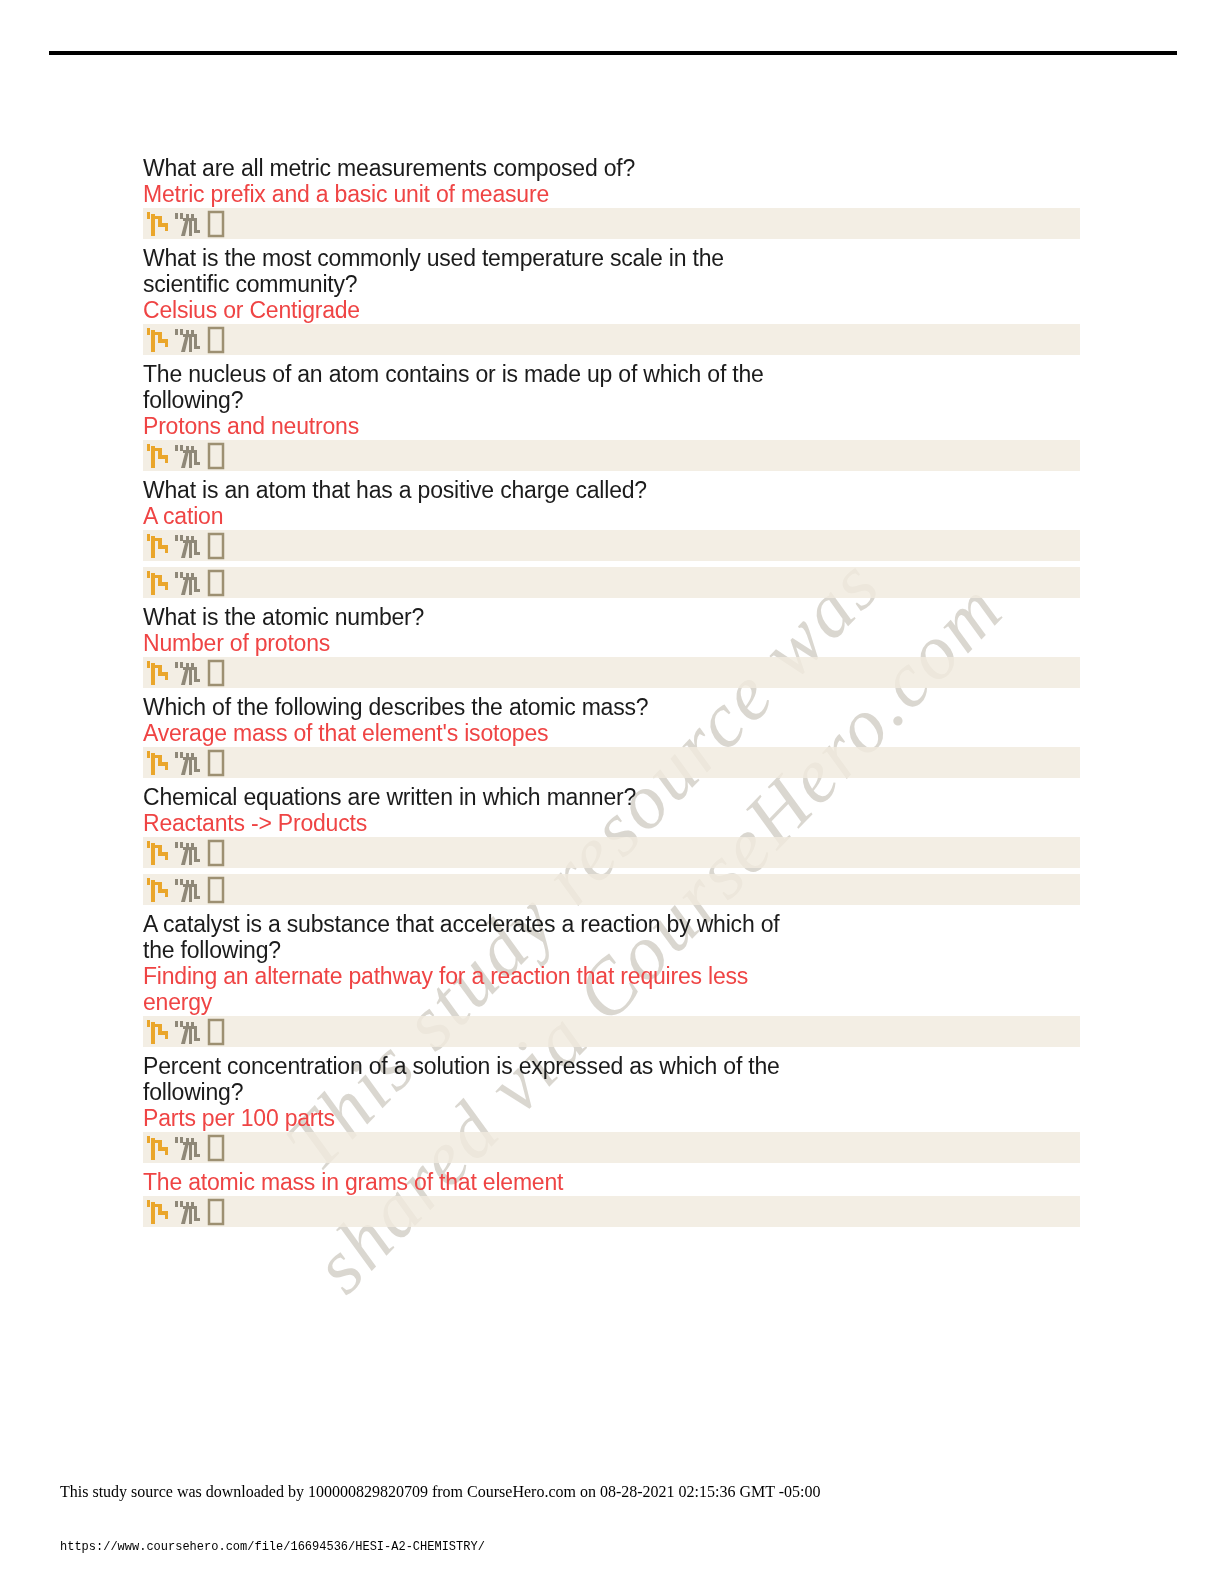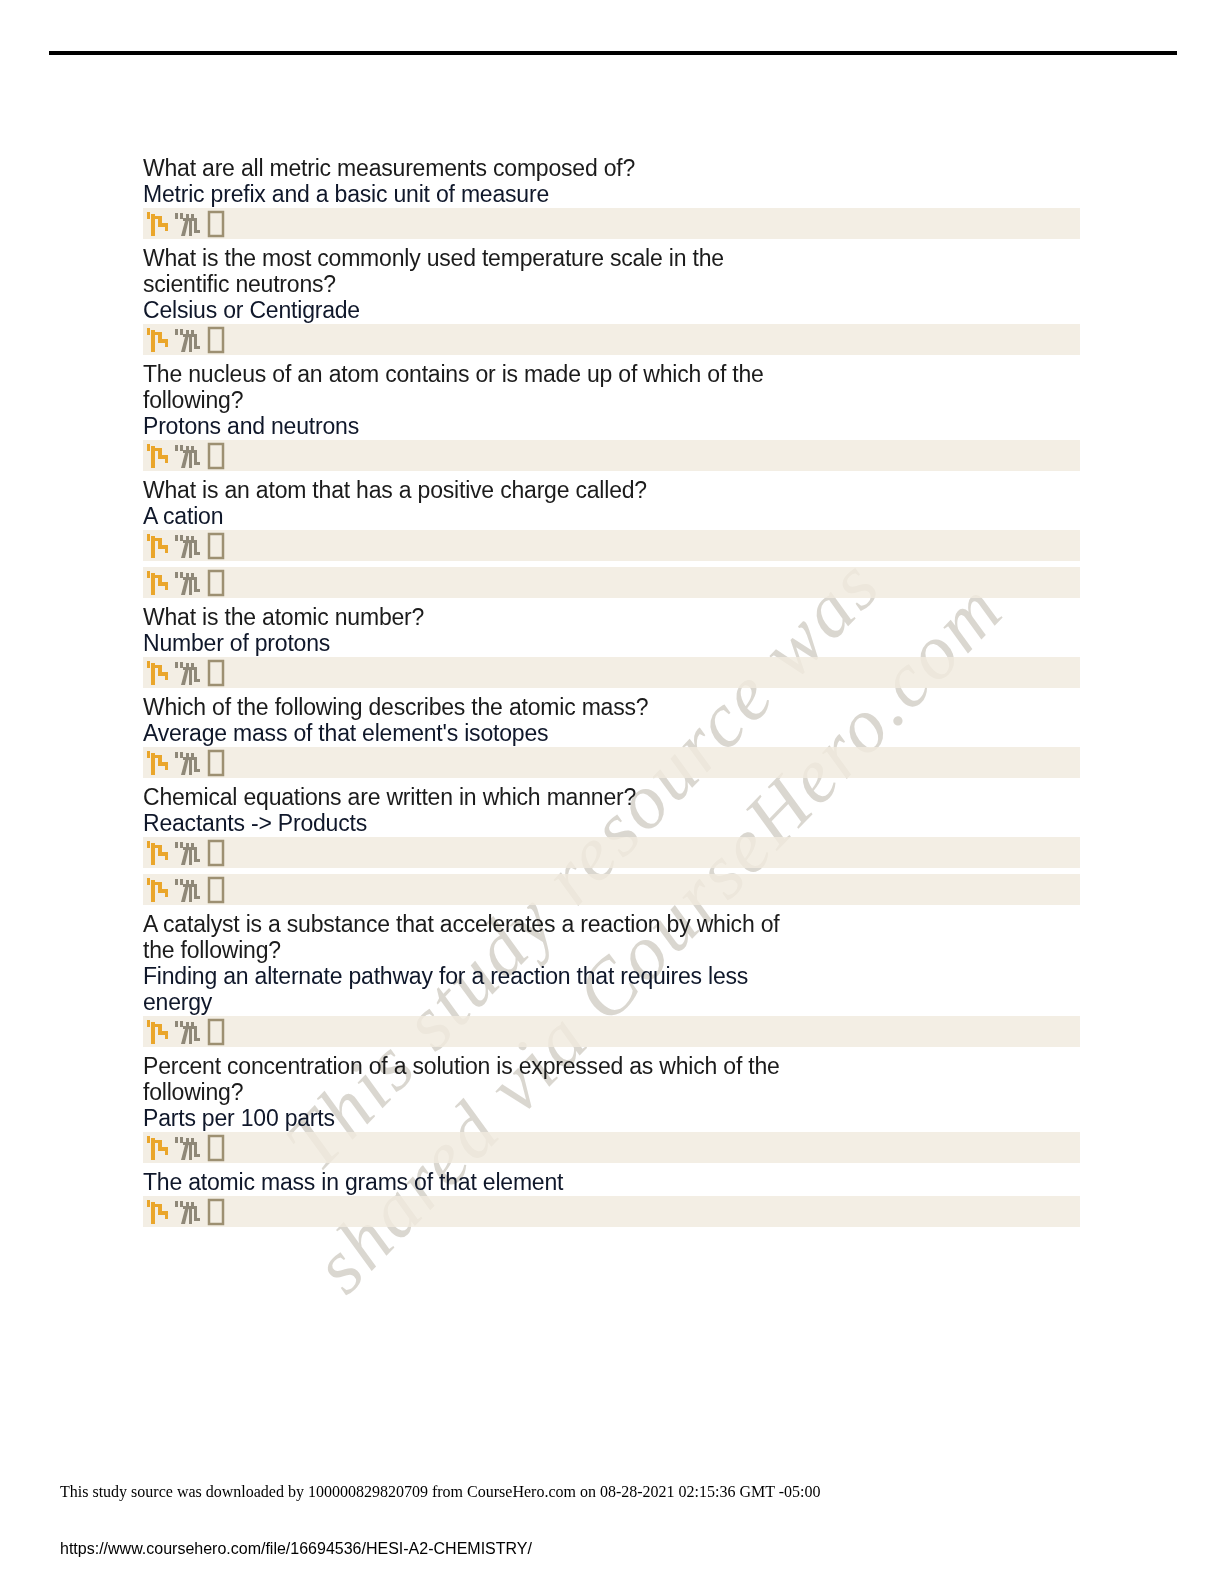--- a/index.html
+++ b/index.html
@@ -14,21 +14,21 @@
     width:1128px; height:4px; background:#000000;
   }
   .content {
     position:absolute; left:143px; top:155px; width:937px; z-index:2;
   }
   .q {
     font-size:23px; line-height:26px; color:#1b1b1b;
     max-width:655px; letter-spacing:-0.2px;
   }
   .a {
-    font-size:23px; line-height:26px; color:#0f172a;
+    font-size:23px; line-height:26px; color:#ef4444;
     max-width:655px; letter-spacing:-0.2px;
   }
   .strip {
     height:31px; margin:1px 0 6px 0; width:937px;
     background:rgba(240,234,222,0.82);
     display:flex; align-items:center; padding-left:2px;
   }
   .watermark {
     position:absolute; left:20px; top:795px; width:1200px; height:210px;
     z-index:1; pointer-events:none;
@@ -38,21 +38,21 @@
     font-size:78px; line-height:105px; letter-spacing:3px;
     color:rgba(182,175,161,0.50);
     white-space:nowrap;
   }
   .footer-note {
     position:absolute; left:60px; top:1483px;
     font-family:"Liberation Serif", serif; font-size:16px; color:#000000;
   }
   .source-url {
     position:absolute; left:60px; top:1540px;
-    font-family:Liberation Sans, sans-serif; font-size:16px; color:#000000;
+    font-family:Liberation Mono, monospace; font-size:12px; color:#000000;
     text-decoration:none;
   }
 </style>
 </head>
 <body>
 
 <div class="top-rule"></div>
 
 <div class="watermark">
   <div>This study resource was</div>
@@ -84,21 +84,21 @@
           <path d="M40 12 L36 27 L40 27 L43.5 12 Z"></path>
           <rect x="44" y="12" width="3" height="15"></rect>
           <rect x="49" y="12" width="3" height="11"></rect>
           <rect x="49" y="21" width="6" height="3"></rect>
         </g>
         <rect x="64" y="3" width="14" height="24" fill="none" stroke="#9D9072" stroke-width="2.5"></rect>
       </svg>
     </div>
 
   <div class="qa">
-      <div class="q">What is the most commonly used temperature scale in the scientific neutrons?</div>
+      <div class="q">What is the most commonly used temperature scale in the scientific community?</div>
       <div class="a">Celsius or Centigrade</div>
     </div>
   <div class="strip">
       <svg width="88" height="30" viewBox="0 0 88 30">
         <g fill="#EAA62B">
           <rect x="2" y="3" width="3" height="7"></rect>
           <rect x="6" y="5" width="4" height="22"></rect>
           <rect x="10" y="7" width="4" height="3"></rect>
           <rect x="13" y="7" width="4" height="11"></rect>
           <rect x="16" y="14" width="7" height="4"></rect>

